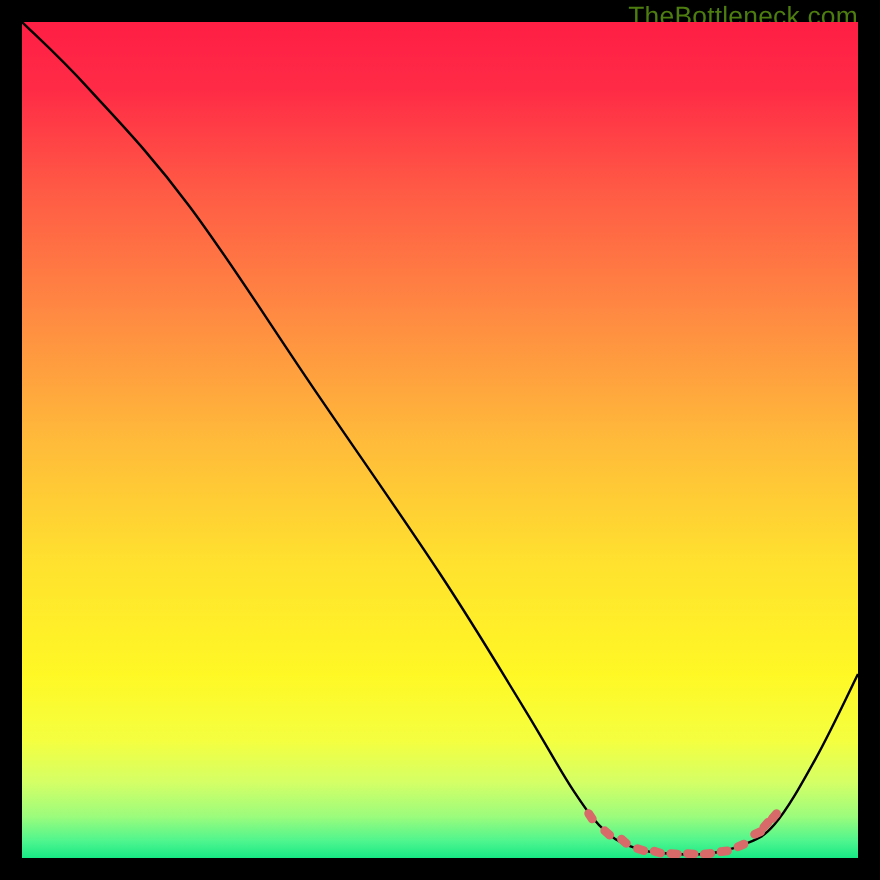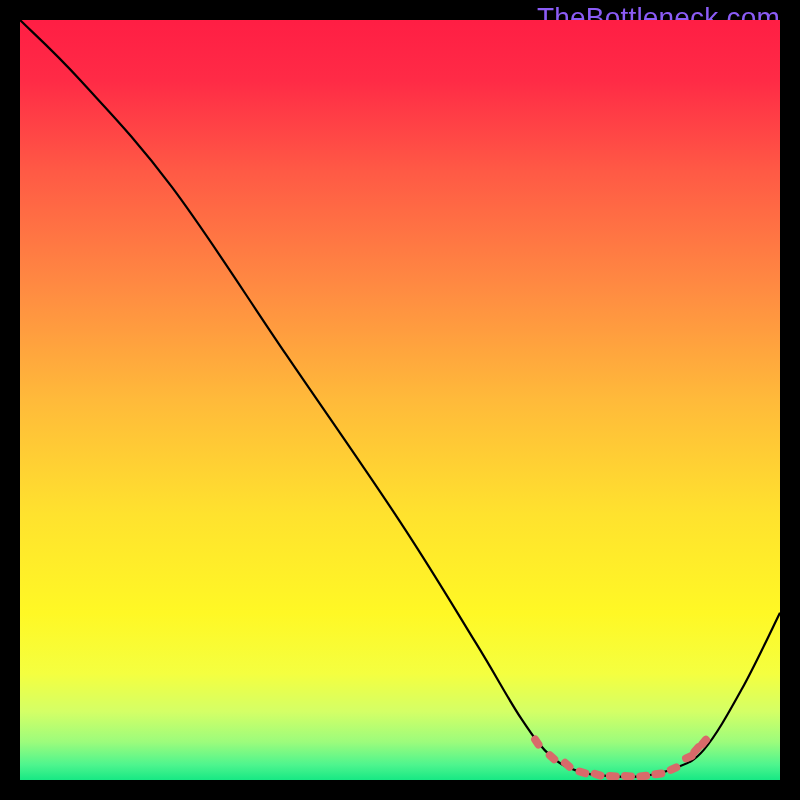--- a/index.html
+++ b/index.html
@@ -22,23 +22,23 @@
     position: absolute;
     left: 20px;
     top: 20px;
     width: 760px;
     height: 760px;
   }
   .watermark {
     position: absolute;
     top: 2px;
     right: 20px;
-    color: #8b5cf6;
+    color: #4d7c0f;
     font-family: Arial, Helvetica, sans-serif;
-    font-size: 28px;
+    font-size: 24px;
     letter-spacing: 0.2px;
   }
   svg { display:block; }
 </style>
 </head>
 <body>
 
 <div class="frame">
   <div class="watermark">TheBottleneck.com</div>
   <div class="plot">

